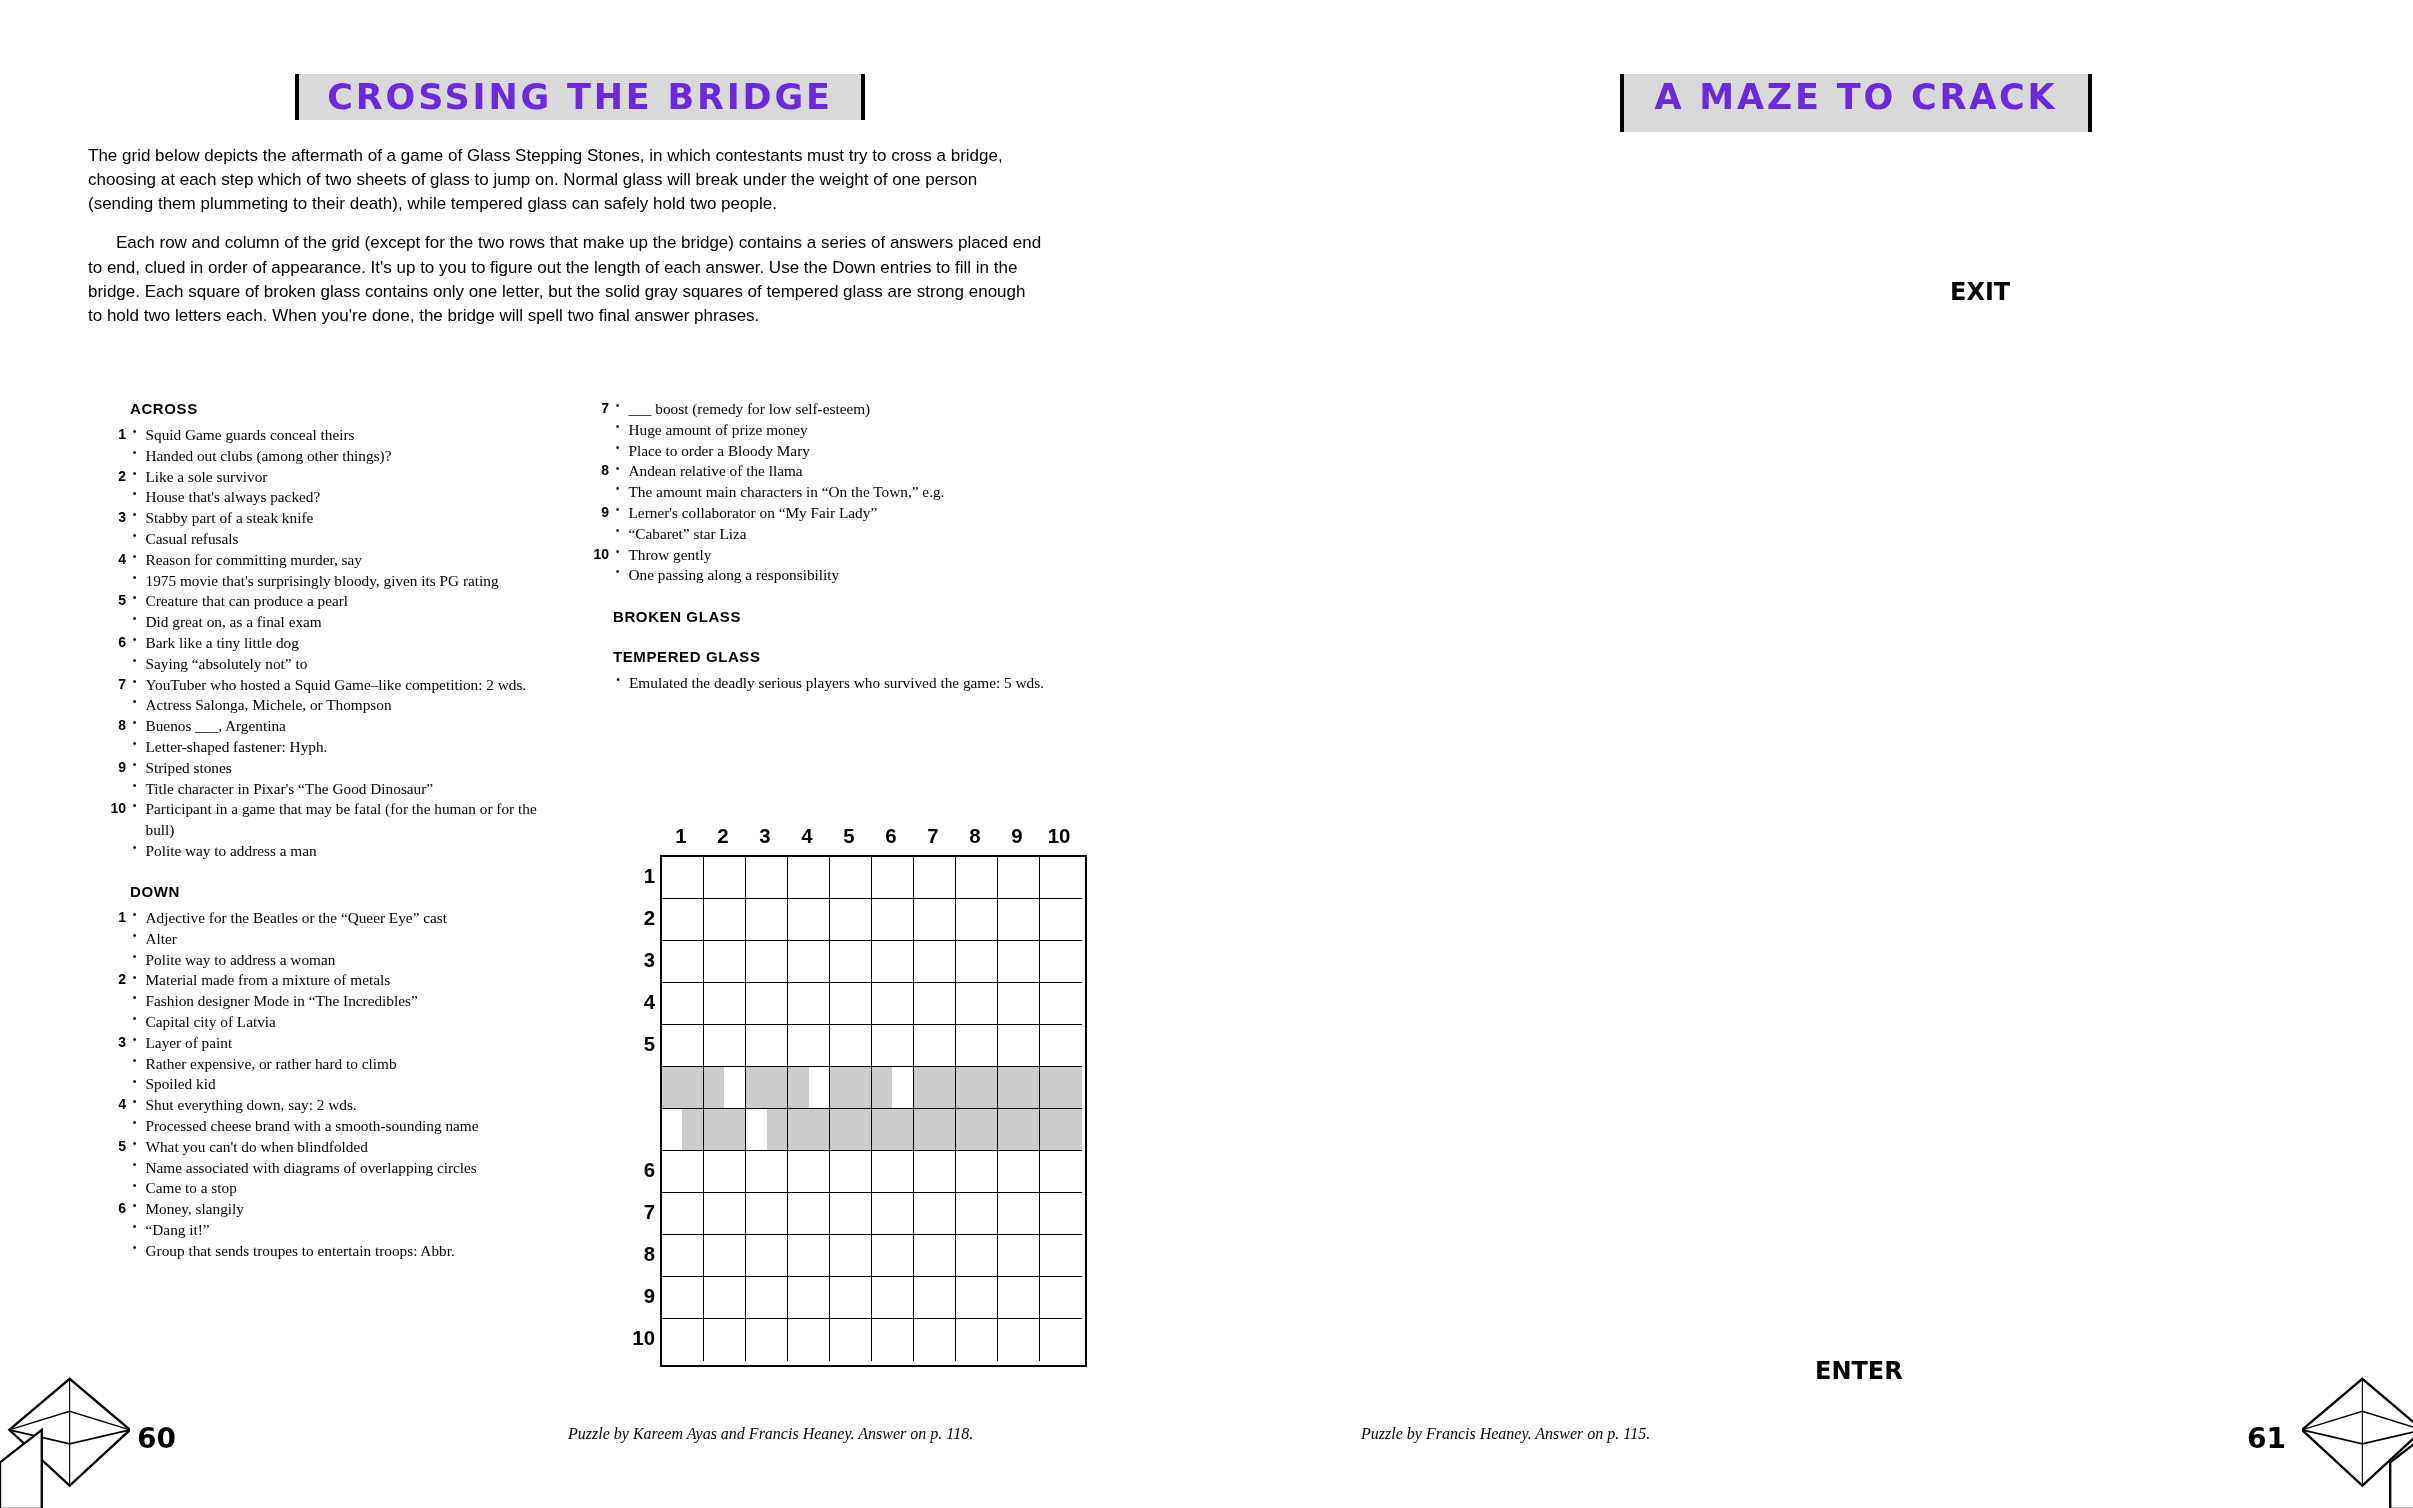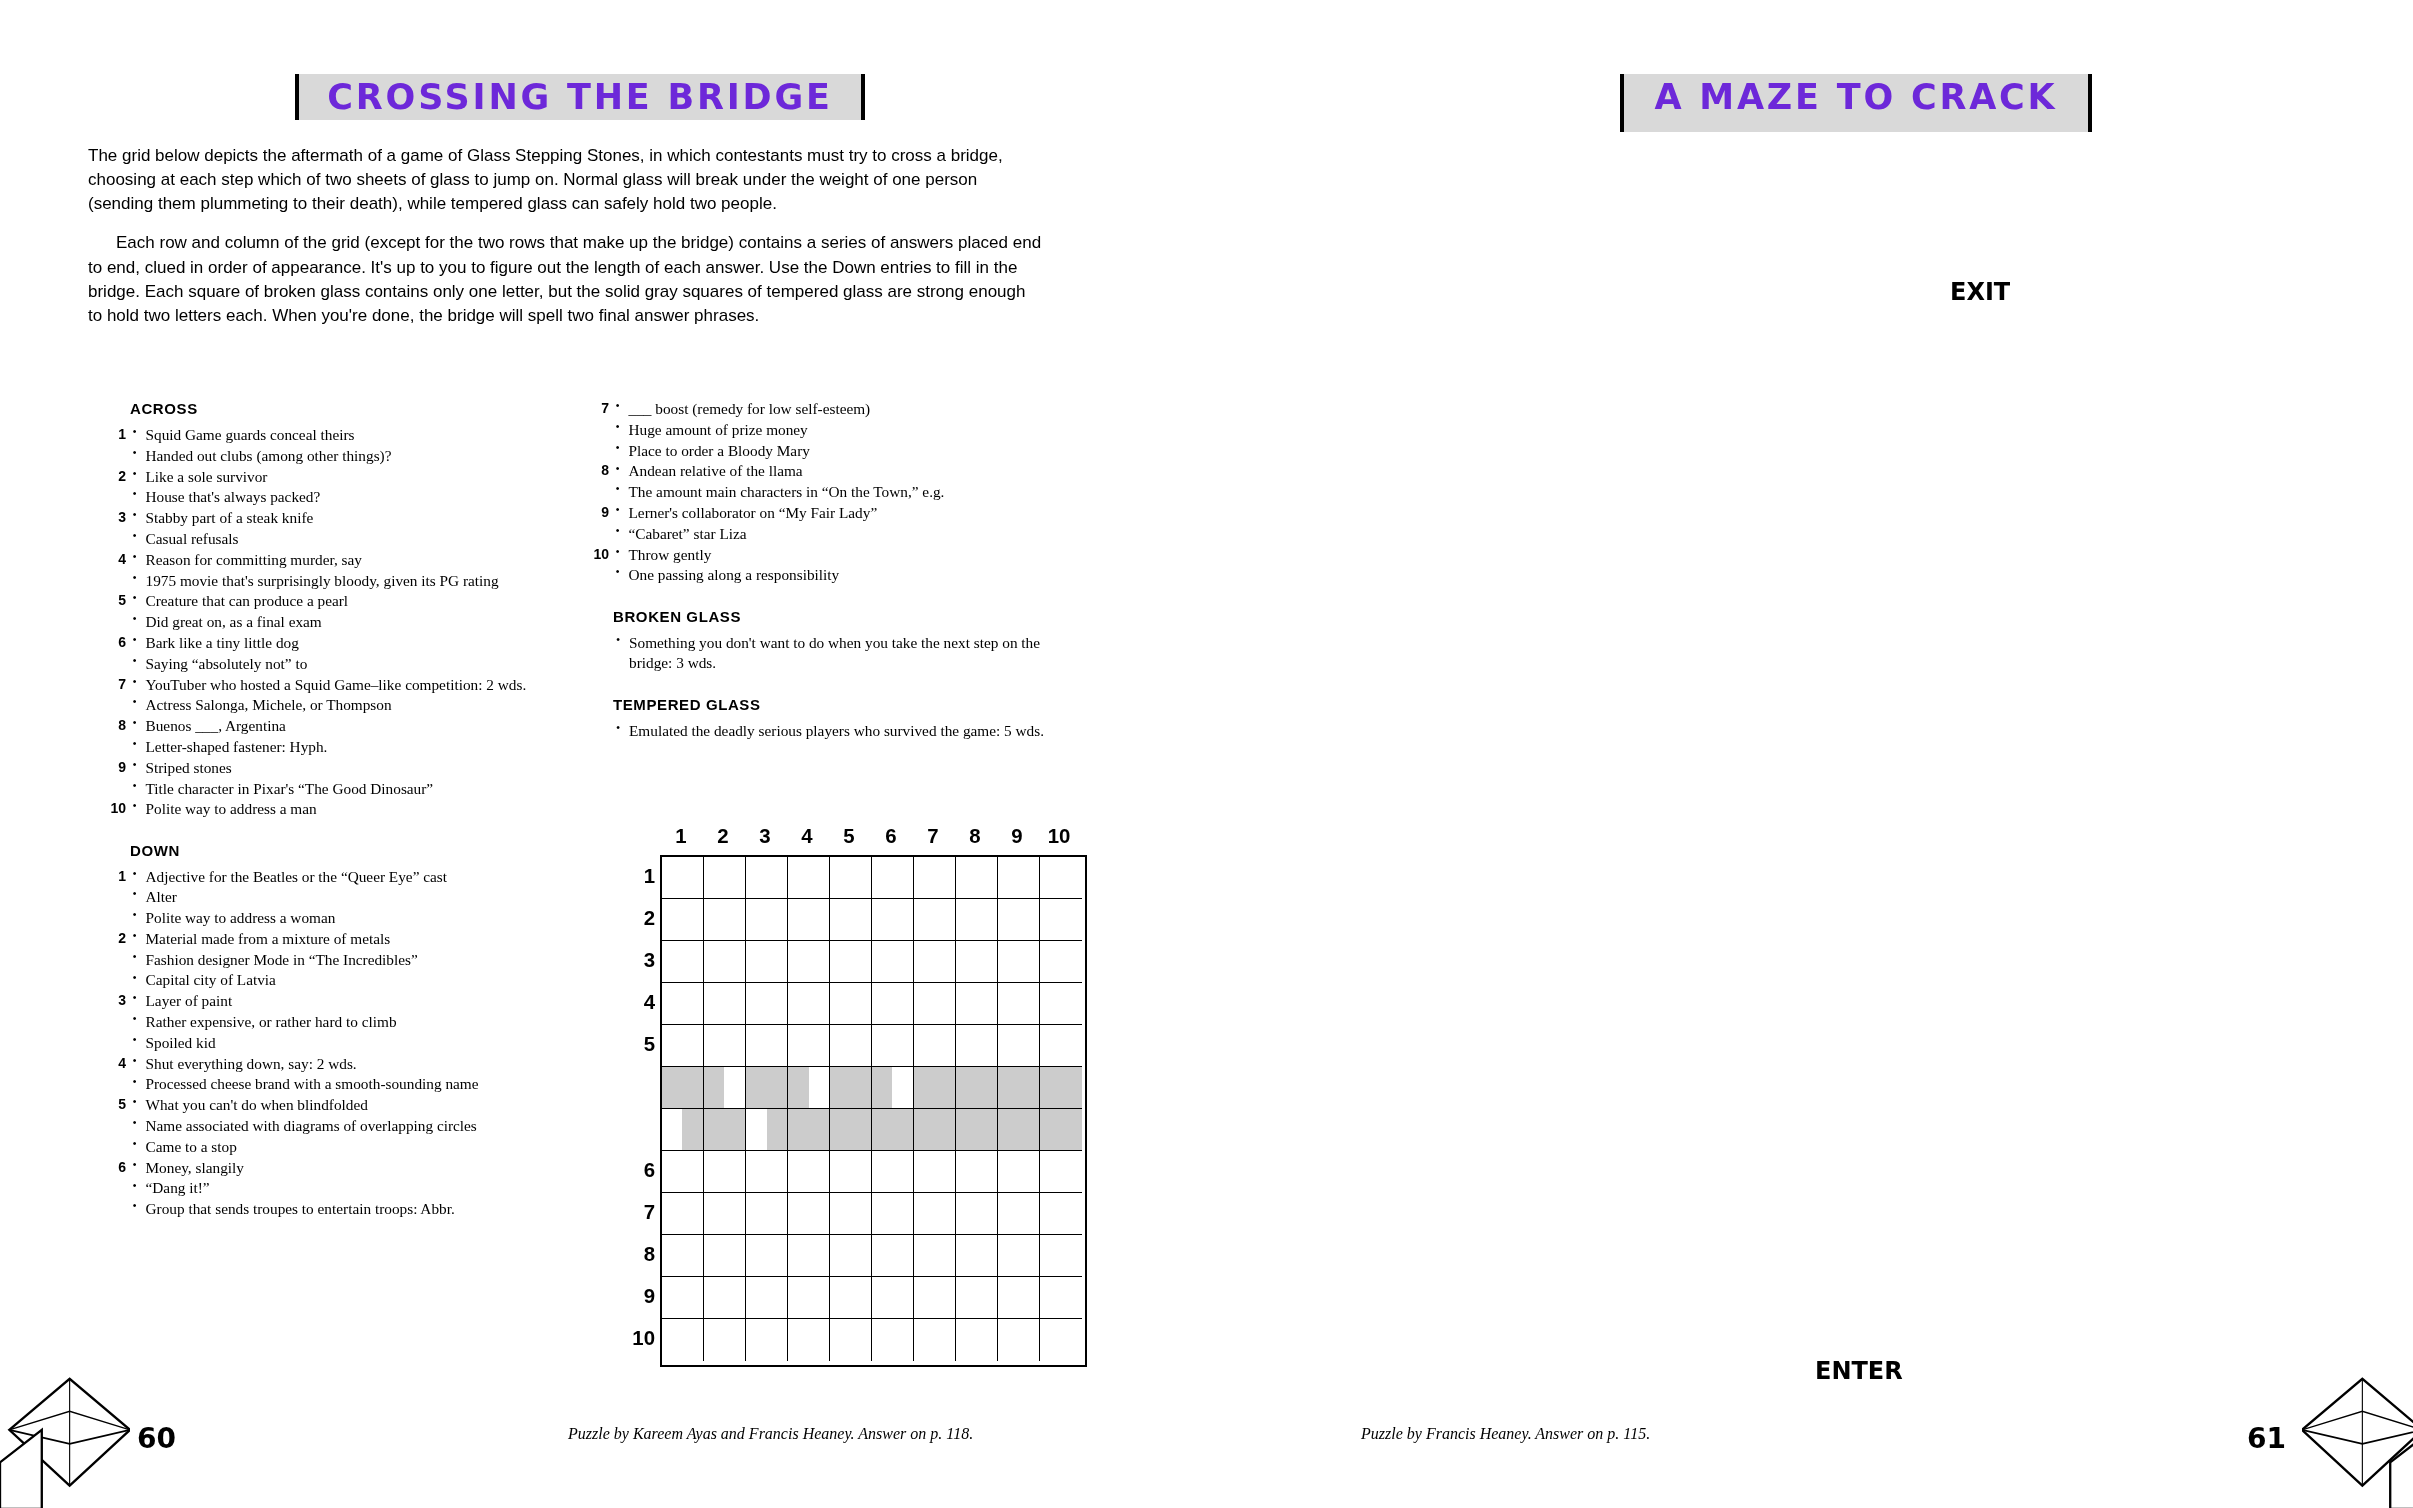--- a/index.html
+++ b/index.html
@@ -300,20 +300,21 @@
       <div class="clue-group">
           <div class="clue-num">9</div>
           <div class="clue-items">
             <div class="clue-item">Striped stones</div>
             <div class="clue-item">Title character in Pixar's “The Good Dinosaur”</div>
           </div>
         </div>
       <div class="clue-group">
           <div class="clue-num">10</div>
           <div class="clue-items">
+            <div class="clue-item">Participant in a game that may be fatal (for the human or for the bull)</div>
             <div class="clue-item">Polite way to address a man</div>
           </div>
         </div>
 
       <div class="clue-head spaced">DOWN</div>
 
       <div class="clue-group">
           <div class="clue-num">1</div>
           <div class="clue-items">
             <div class="clue-item">Adjective for the Beatles or the “Queer Eye” cast</div>
@@ -387,23 +388,20 @@
         </div>
       <div class="clue-group">
           <div class="clue-num">10</div>
           <div class="clue-items">
             <div class="clue-item">Throw gently</div>
             <div class="clue-item">One passing along a responsibility</div>
           </div>
         </div>
 
       <div class="clue-head spaced">BROKEN GLASS</div>
-      <div class="clue-plain">
-        <div class="clue-item">Something you don't want to do when you take the next step on the bridge: 3 wds.</div>
-      </div>
 
       <div class="clue-head spaced">TEMPERED GLASS</div>
       <div class="clue-plain">
         <div class="clue-item">Emulated the deadly serious players who survived the game: 5 wds.</div>
       </div>
     </div>
 
     <div id="grid-wrap">
       <div class="grid-colnums">
         <span>1</span>

